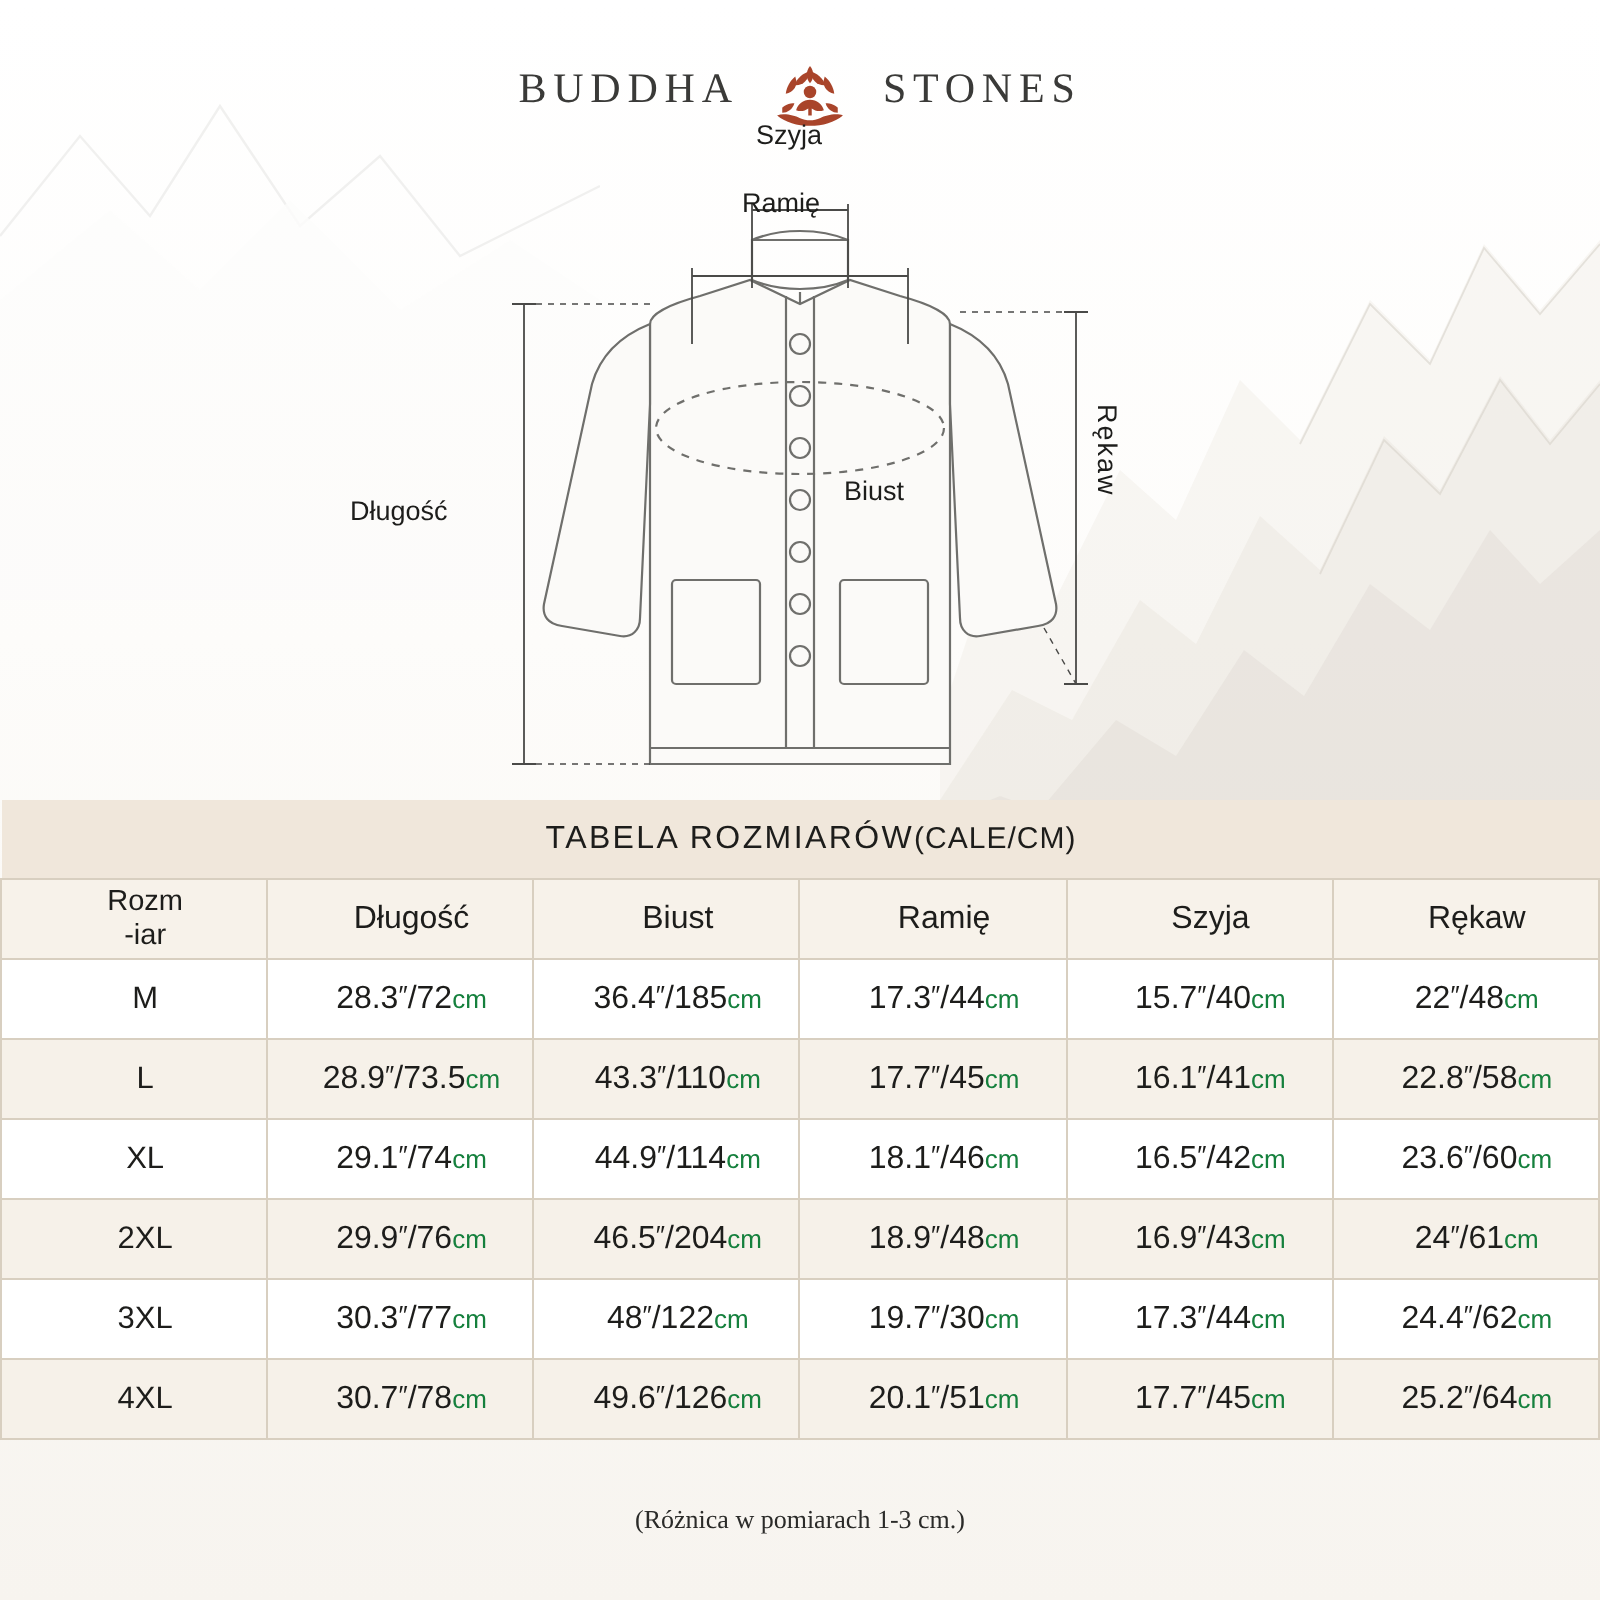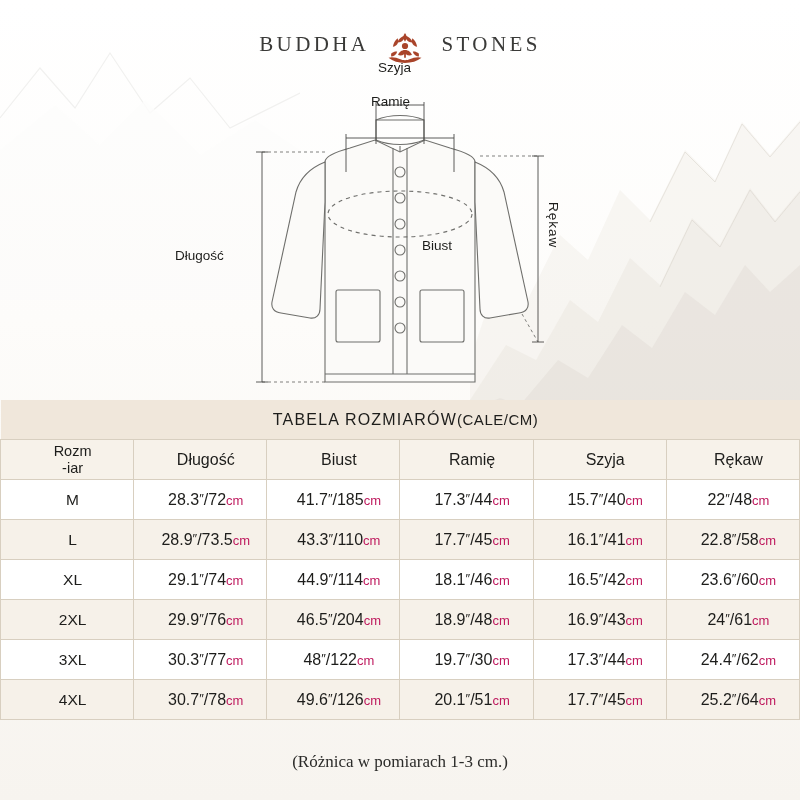--- a/index.html
+++ b/index.html
@@ -135,34 +135,34 @@
   .sizes tbody td {
     height: 37px;
     font-size: 16px;
     padding-left: 12px;
   }
   .sizes tbody td.size-col {
     font-size: 15.5px;
   }
   .cm {
     font-size: 13px;
-    color: #be185d;
+    color: #15803d;
   }
   .in-q {
     font-size: 13px;
     position: relative;
     top: -2px;
   }
   .note {
     position: absolute;
     left: 0;
     top: 752px;
     width: 800px;
     text-align: center;
-    font-size: 17px;
+    font-size: 13px;
     color: #2b2b29;
     font-family: "Liberation Serif", serif;
   }
   .col-size { width: 88px; margin-left: 27px; }
 </style>
 </head>
 <body>
 
 <div class="page">
 
@@ -280,21 +280,21 @@
           <td>Długość</td>
           <td>Biust</td>
           <td>Ramię</td>
           <td>Szyja</td>
           <td>Rękaw</td>
         </tr>
 
         <tr class="row-a">
           <td class="size-col">M</td>
           <td><span>28.3</span><span class="in-q">″</span>/<span>72</span><span class="cm">cm</span></td>
-          <td><span>41.7</span><span class="in-q">″</span>/<span>185</span><span class="cm">cm</span></td>
+          <td><span>36.4</span><span class="in-q">″</span>/<span>185</span><span class="cm">cm</span></td>
           <td><span>17.3</span><span class="in-q">″</span>/<span>44</span><span class="cm">cm</span></td>
           <td><span>15.7</span><span class="in-q">″</span>/<span>40</span><span class="cm">cm</span></td>
           <td><span>22</span><span class="in-q">″</span>/<span>48</span><span class="cm">cm</span></td>
         </tr>
 
         <tr class="row-b">
           <td class="size-col">L</td>
           <td><span>28.9</span><span class="in-q">″</span>/<span>73.5</span><span class="cm">cm</span></td>
           <td><span>43.3</span><span class="in-q">″</span>/<span>110</span><span class="cm">cm</span></td>
           <td><span>17.7</span><span class="in-q">″</span>/<span>45</span><span class="cm">cm</span></td>

